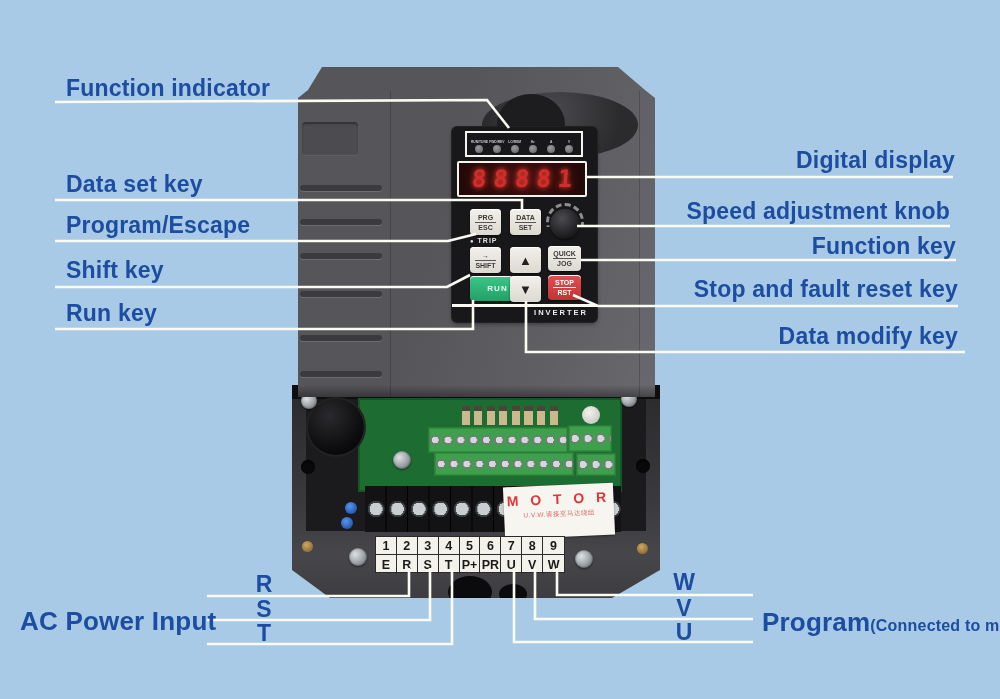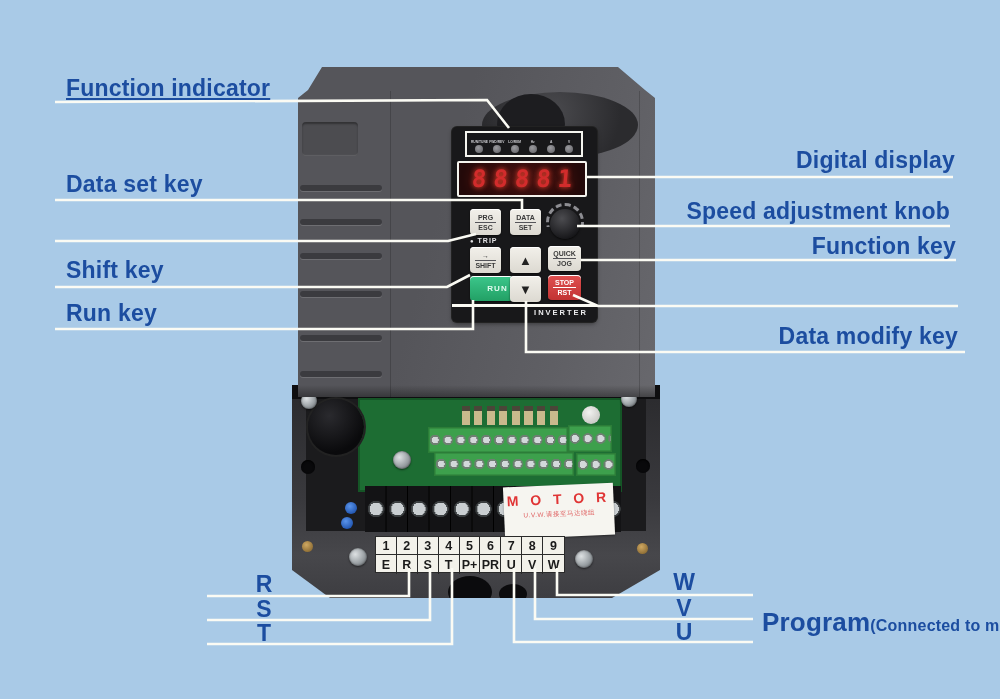--- a/index.html
+++ b/index.html
@@ -272,30 +272,33 @@
     <polyline points="573,295 598,306 958,306"></polyline>
     <polyline points="526,301 526,352 965,352"></polyline>
     <polyline points="409,568 409,596 207,596"></polyline>
     <polyline points="430,568 430,620 207,620"></polyline>
     <polyline points="452,568 452,644 207,644"></polyline>
     <polyline points="557,568 557,595 753,595"></polyline>
     <polyline points="535,568 535,619 753,619"></polyline>
     <polyline points="514,568 514,642 753,642"></polyline>
   </svg>
 
-  <div class="lbl" style="left:66px;top:75px;text-decoration:underline;">Function indicator</div>
+  <div class="lbl" style="left:66px;top:75px;">Function indicator</div>
   <div class="lbl" style="left:66px;top:171px;">Data set key</div>
+  <div class="lbl" style="left:66px;top:212px;">Program/Escape</div>
   <div class="lbl" style="left:66px;top:257px;">Shift key</div>
   <div class="lbl" style="left:66px;top:300px;">Run key</div>
 
   <div class="lbl rt" style="right:45px;top:147px;">Digital display</div>
   <div class="lbl rt" style="right:50px;top:198px;">Speed adjustment knob</div>
   <div class="lbl rt" style="right:44px;top:233px;">Function key</div>
+  <div class="lbl rt" style="right:42px;top:276px;">Stop and fault reset key</div>
   <div class="lbl rt" style="right:42px;top:323px;">Data modify key</div>
 
+  <div class="lbl" style="left:20px;top:606px;font-size:26px;">AC Power Input</div>
   <div class="term-letter" style="left:252px;top:571px;">R</div>
   <div class="term-letter" style="left:252px;top:596px;">S</div>
   <div class="term-letter" style="left:252px;top:620px;">T</div>
 
   <div class="term-letter" style="left:672px;top:569px;">W</div>
   <div class="term-letter" style="left:672px;top:595px;">V</div>
   <div class="term-letter" style="left:672px;top:619px;">U</div>
 
   <div class="abs" style="left:762px;top:607px;white-space:nowrap;">
     <span class="lbl" style="position:static;font-size:26px;">Program</span><span class="lbl" style="position:static;font-size:16px;">(Connected to motor)</span>

